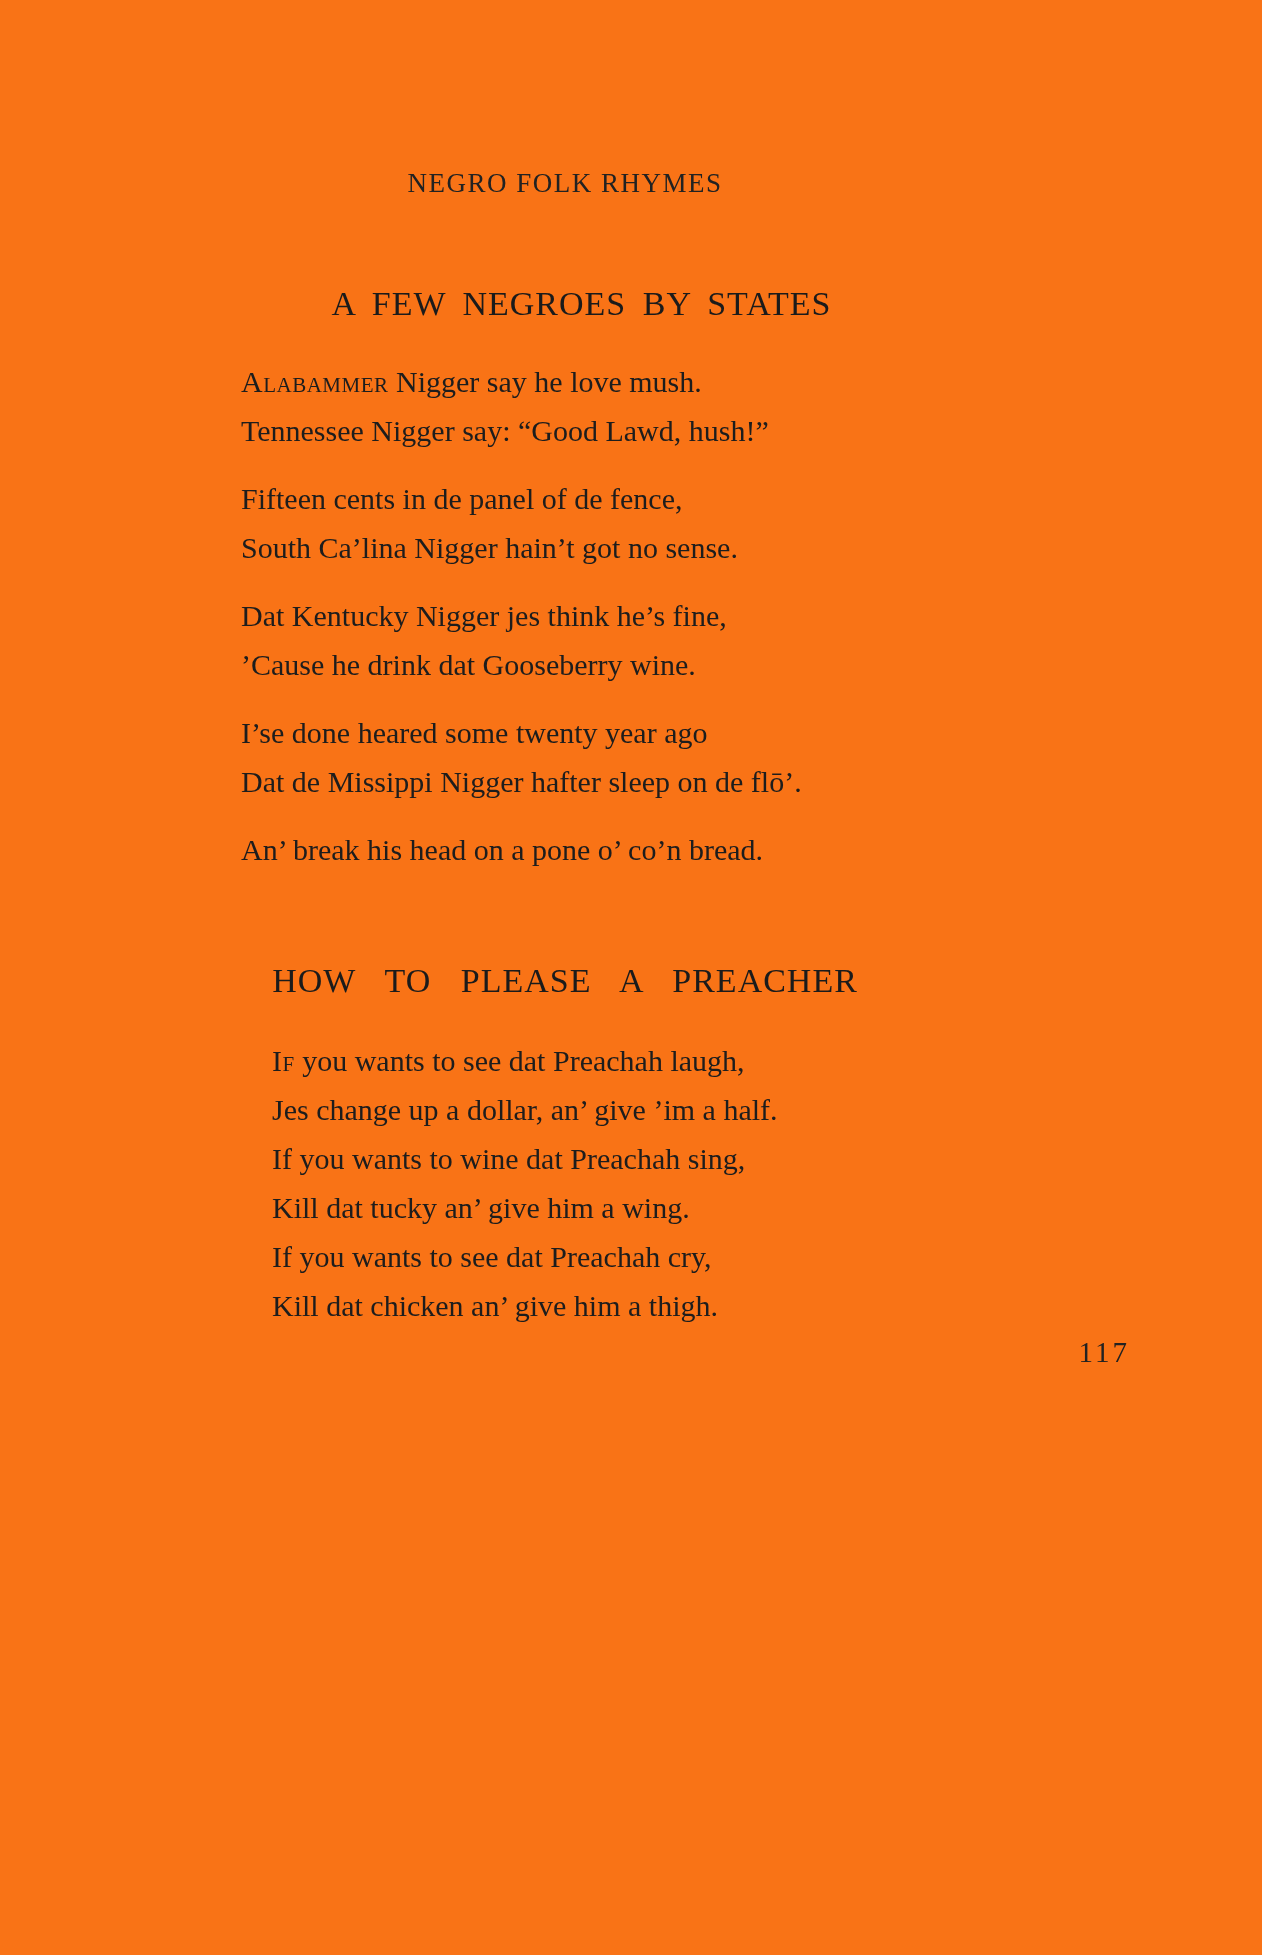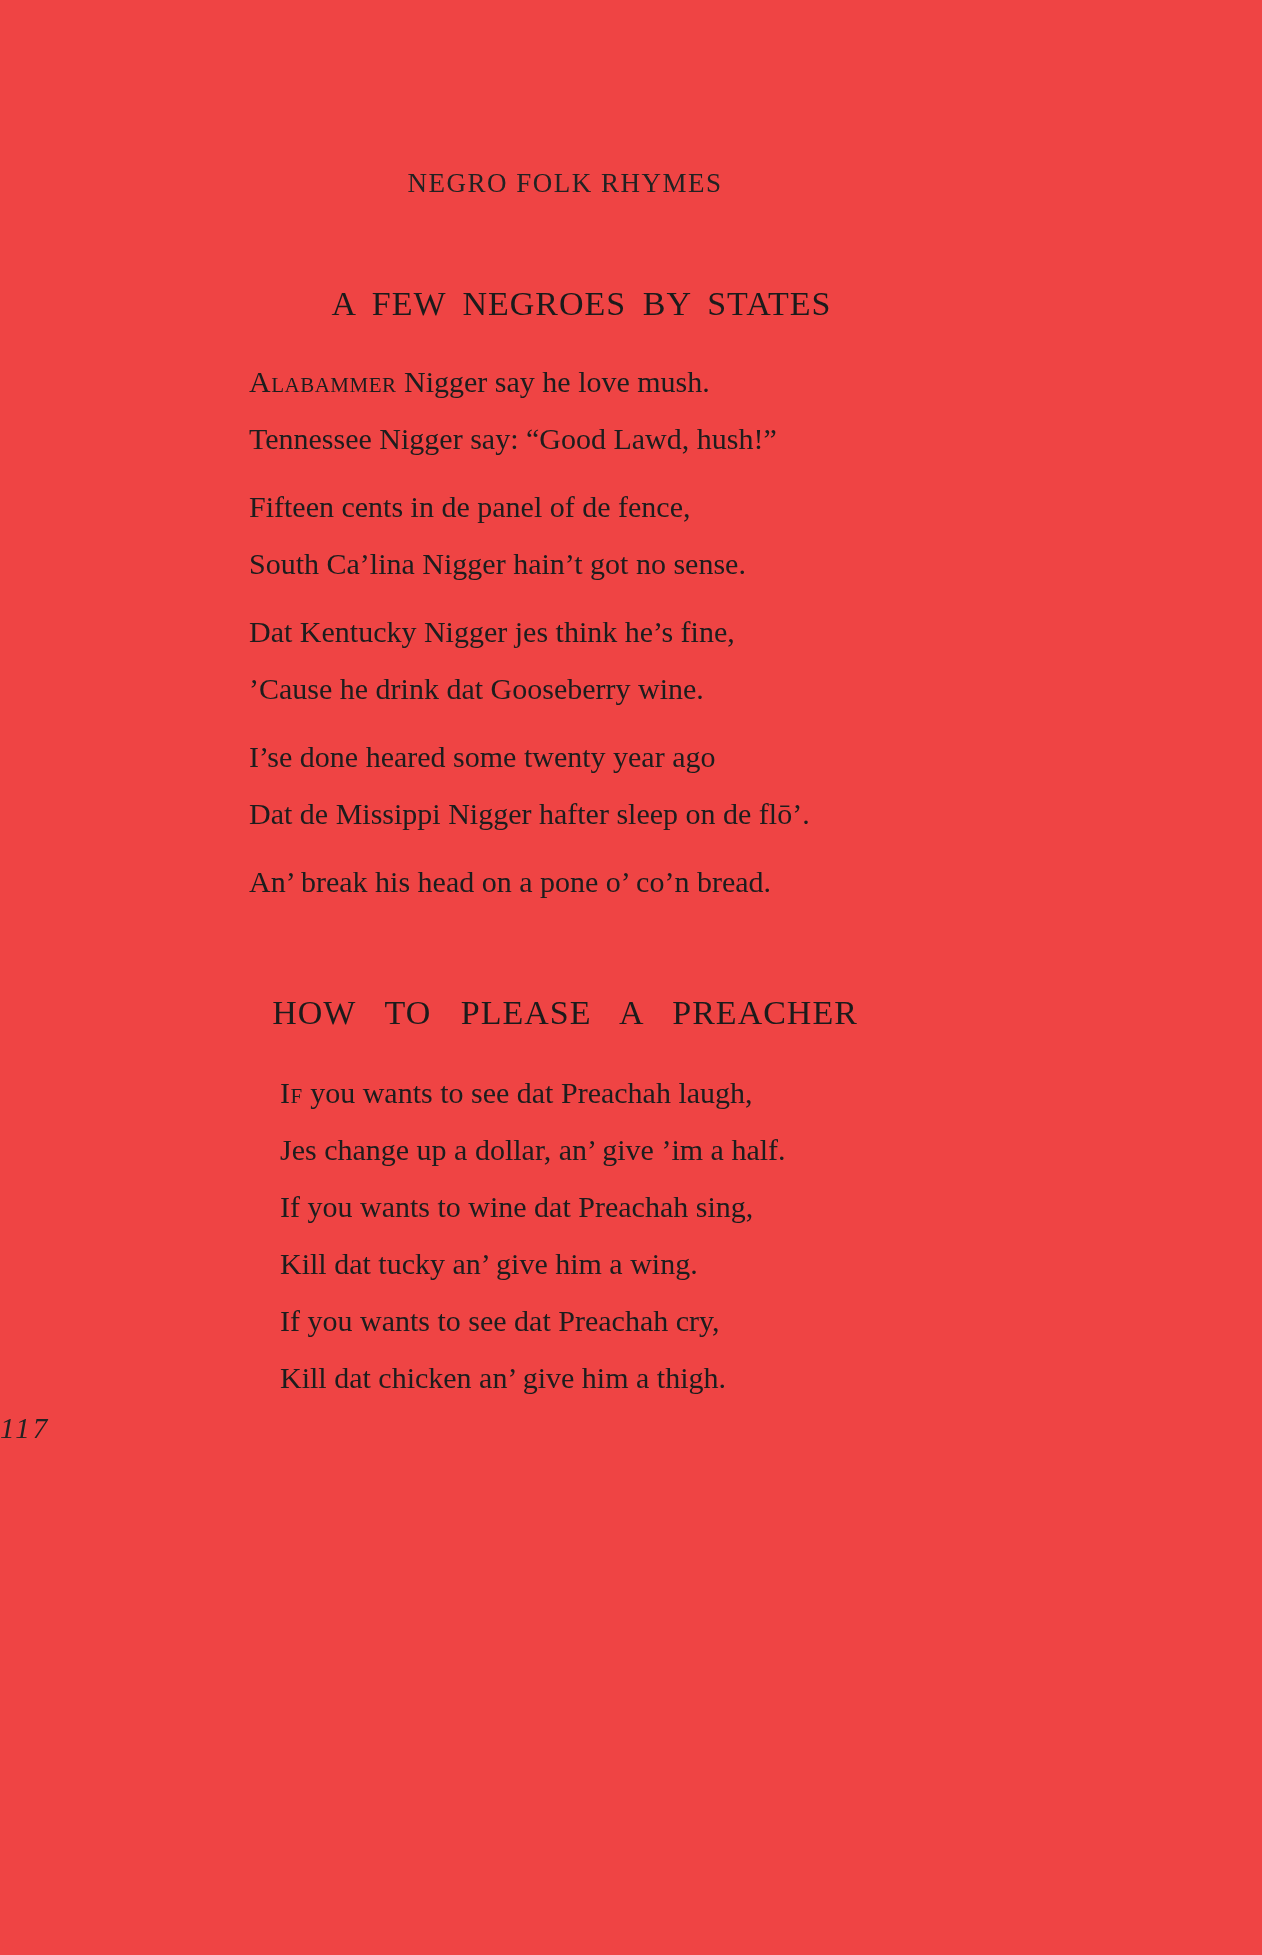--- a/index.html
+++ b/index.html
@@ -4,21 +4,21 @@
 <style>
   html, body {
     margin: 0;
     padding: 0;
     background: #ffffff;
   }
   .sheet {
     position: relative;
     width: 1262px;
     height: 1955px;
-    background: #ef4444;
+    background: #f97316;
     font-family: "Liberation Serif", "DejaVu Serif", serif;
     color: #1d1d1d;
     overflow: hidden;
   }
   .content {
     position: absolute;
     left: 0;
     top: 0;
     width: 1130px;
   }
@@ -43,36 +43,35 @@
   .poem {
     margin-top: 36px;
   }
   .poem-1 { margin-left: 237px; }
   .poem-2 { margin-left: 268px; margin-top: 38px; }
   .stanza {
     margin: 0 0 23px 0;
   }
   .stanza:last-child { margin-bottom: 0; }
   .line {
-    margin: 12px;
+    margin: 4px;
     font-size: 30px;
     line-height: 45px;
     white-space: nowrap;
   }
   .lead {
     font-variant: small-caps;
     letter-spacing: 0.5px;
   }
   .page-number {
     margin-top: 8px;
-    text-align: left;
+    text-align: right;
     font-size: 29px;
     letter-spacing: 3px;
     color: #222;
-    font-style: italic;
   }
 </style>
 </head>
 <body>
 
 <div class="sheet">
   <div class="content">
 
     <div class="running-header">NEGRO FOLK RHYMES</div>
 

